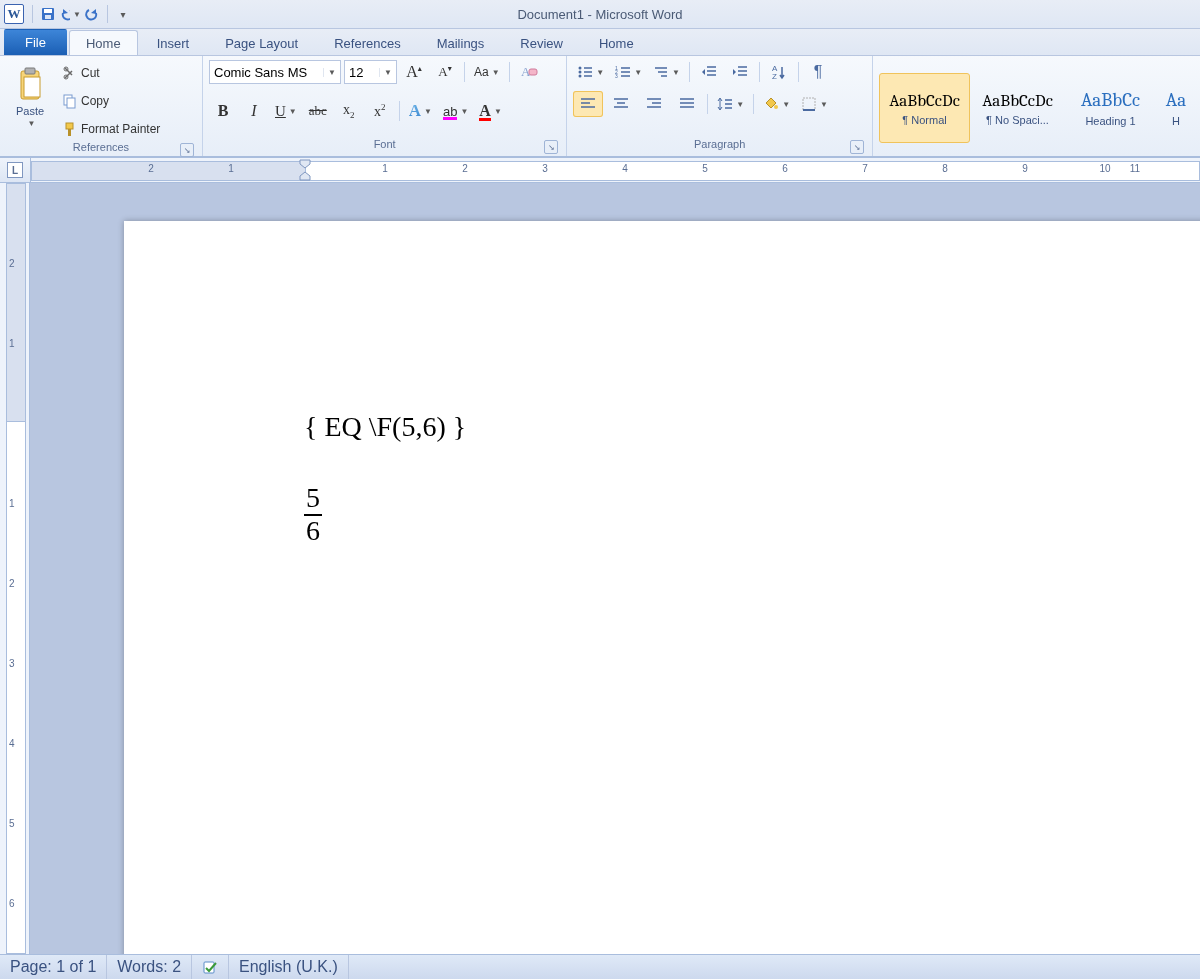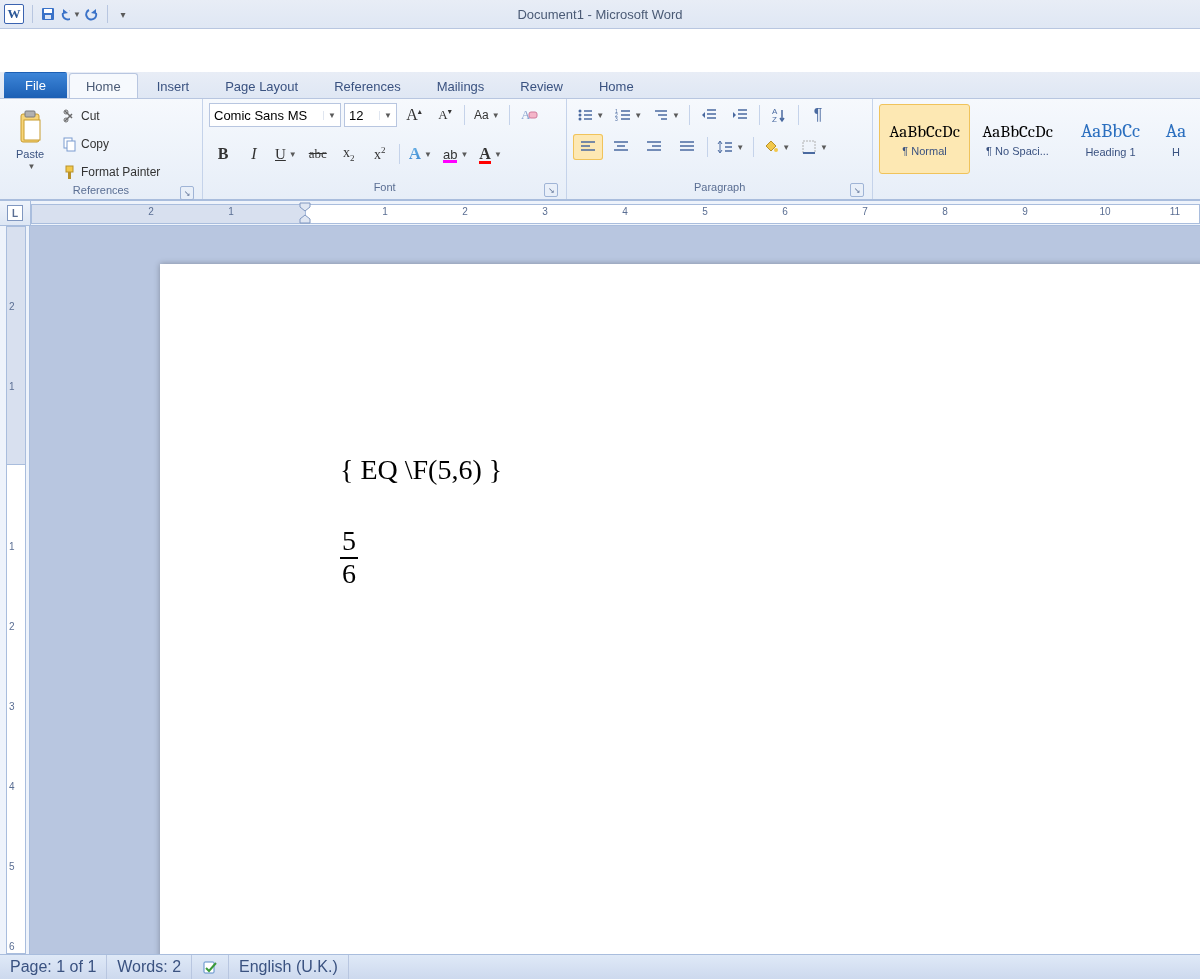--- a/index.html
+++ b/index.html
@@ -5,21 +5,21 @@
   html,body{margin:0;padding:0;font-family:"Segoe UI",Tahoma,sans-serif;font-size:12px;color:#333;background:#fff;overflow:hidden;}
   .app{width:1200px;height:979px;position:relative;display:flex;flex-direction:column;background:#fff;}
   
   .titlebar{height:28px;background:linear-gradient(#e8edf6,#dfe7f4);display:flex;align-items:center;padding:0 4px;border-bottom:1px solid #b8c6e0;position:relative;}
   .app-icon{width:18px;height:18px;border:1px solid #3a63b0;background:#fff;color:#2b5797;font-family:"Times New Roman",serif;font-weight:bold;font-size:13px;display:flex;align-items:center;justify-content:center;border-radius:2px;margin-right:4px;}
   .qat-sep{width:1px;height:18px;background:#b8c6e0;margin:0 4px;}
   .qat-btn{width:22px;height:22px;display:flex;align-items:center;justify-content:center;border-radius:2px;cursor:default;}
   .title-text{position:absolute;left:0;right:0;text-align:center;pointer-events:none;font-size:13px;color:#4a5a75;}
   .dd{font-size:8px;color:#5a5a5a;margin-left:3px;}
   
-  .tabrow{height:26px;background:linear-gradient(#e8edf6,#dfe7f4);display:flex;align-items:center;padding-left:4px;border-bottom:1px solid #b8c6e0;margin-top:43px;}
+  .tabrow{height:26px;background:linear-gradient(#e8edf6,#dfe7f4);display:flex;align-items:center;padding-left:4px;border-bottom:1px solid #b8c6e0;}
   .tab{padding:5px 16px 4px;font-size:13px;color:#3a5280;cursor:default;border:1px solid transparent;border-bottom:none;margin-right:2px;}
   .tab.file{background:linear-gradient(#3d85d8,#1b5fb4);color:#fff;border-radius:2px 2px 0 0;padding:5px 20px;}
   .tab.active{background:#f6f9fd;border-color:#b8c6e0;border-top-left-radius:3px;border-top-right-radius:3px;color:#4a5a75;}
   
   .ribbon{height:100px;background:linear-gradient(#f6f9fd,#e7eef8);border-bottom:2px solid #a9bddd;display:flex;}
   .group{border-right:1px solid #c5d3ea;display:flex;flex-direction:column;padding:3px 6px 0;}
   .group-body{flex:1;display:flex;align-items:flex-start;gap:4px;}
   .group-label{height:18px;text-align:center;font-size:11px;color:#5a6e93;position:relative;}
   .group-label .launcher{position:absolute;right:2px;top:2px;width:12px;height:12px;border:1px solid #9fb4d6;border-radius:2px;display:flex;align-items:center;justify-content:center;font-size:8px;color:#5a6e93;cursor:default;}
   .vstack{display:flex;flex-direction:column;gap:2px;}
@@ -34,38 +34,38 @@
   .font-bold{font-family:"Times New Roman",serif;font-weight:bold;font-size:16px;}
   .font-italic{font-family:"Times New Roman",serif;font-style:italic;font-size:16px;}
   .font-u{font-family:"Times New Roman",serif;font-size:15px;text-decoration:underline;}
   .font-strike{font-family:"Times New Roman",serif;font-size:13px;text-decoration:line-through;}
   .sup-sub{font-family:Liberation Serif, serif;font-size:14px;}
   .sup-sub sub,.sup-sub sup{font-size:9px;}
   .icon-stack{position:relative;display:inline-block;}
   .underline-color{position:absolute;left:0;right:0;bottom:-1px;height:3px;}
   .align-btn{width:22px;}
   .align-btn.active{background:#fde8b3;box-shadow:inset 0 0 0 1px #f0c35b;}
-  .style-item{width:85px;height:62px;border:1px solid transparent;border-radius:3px;display:flex;flex-direction:column;align-items:center;justify-content:center;gap:4px;cursor:default;padding:3px 2px;margin:2px 0;}
+  .style-item{width:85px;height:62px;border:1px solid transparent;border-radius:3px;display:flex;flex-direction:column;align-items:center;justify-content:center;gap:4px;cursor:default;padding:3px 2px;margin:14px 0;}
   .style-item.active{background:#fde8b3;border-color:#f0c35b;}
   .style-prev{font-family:"Cambria","Times New Roman",serif;font-size:17px;}
   .style-name{font-size:11px;color:#3a5280;width:100%;text-align:center;white-space:nowrap;overflow:hidden;text-overflow:ellipsis;}
   
   .workspace{flex:1;display:flex;background:#b8c6e0;position:relative;}
   .tab-indicator{width:30px;background:linear-gradient(#eef3fb,#dde6f4);border-right:1px solid #a9bddd;border-bottom:1px solid #a9bddd;height:24px;display:flex;align-items:center;justify-content:center;}
   .tab-L{border:1px solid #8097c0;width:14px;height:14px;font-size:10px;font-weight:bold;color:#5a6e93;display:flex;align-items:center;justify-content:center;background:#fff;}
   .ruler-h{height:24px;background:linear-gradient(#eef3fb,#eef3fb);border-bottom:1px solid #a9bddd;position:relative;overflow:hidden;flex:1;}
   .ruler-h-inner{position:absolute;top:3px;left:0;right:0;height:18px;background:#fff;border:1px solid #a9bddd;}
   .ruler-h-margin{position:absolute;top:3px;height:18px;background:#d8e0ef;border:1px solid #a9bddd;}
   .ruler-num{position:absolute;top:5px;font-size:10px;color:#5a6e93;transform:translateX(-50%);}
   .left-col{width:30px;display:flex;flex-direction:column;}
   .ruler-v{flex:1;background:#eef3fb;border-right:1px solid #a9bddd;position:relative;overflow:hidden;}
   .ruler-v-inner{position:absolute;left:6px;top:0;bottom:0;width:18px;background:#fff;border:1px solid #a9bddd;}
   .ruler-v-margin{position:absolute;left:6px;width:18px;background:#d8e0ef;border:1px solid #a9bddd;}
   .ruler-v-num{position:absolute;left:9px;font-size:10px;color:#5a6e93;transform:translateY(-50%) rotate(0deg);}
-  .doc-area{flex:1;position:relative;overflow:hidden;background:#b8c6e0;margin-left:36px;}
+  .doc-area{flex:1;position:relative;overflow:hidden;background:#b8c6e0;}
   .page{position:absolute;left:94px;top:38px;width:1200px;height:1000px;background:#fff;box-shadow:0 0 6px rgba(0,0,0,0.3);}
   .page-content{position:absolute;left:180px;top:190px;font-family:"Comic Sans MS","Comic Sans",cursive;font-size:28px;color:#000;}
   .frac{display:inline-block;text-align:center;margin-top:40px;font-family:"Comic Sans MS",cursive;font-size:28px;}
   .frac .num{display:block;border-bottom:2px solid #000;padding:0 2px;line-height:1.1;}
   .frac .den{display:block;padding:0 2px;line-height:1.1;}
   
   .statusbar{height:24px;background:linear-gradient(#dfe9f7,#cdd9ee);border-top:1px solid #a9bddd;display:flex;align-items:center;font-size:16px;color:#3a5280;}
   .status-seg{padding:0 10px;height:100%;display:flex;align-items:center;border-right:1px solid #b8c6e0;gap:5px;}
   svg{display:block;}
 </style>
@@ -398,21 +398,21 @@
       <span class="ruler-num" style="left:354px;">1</span>
       <span class="ruler-num" style="left:434px;">2</span>
       <span class="ruler-num" style="left:514px;">3</span>
       <span class="ruler-num" style="left:594px;">4</span>
       <span class="ruler-num" style="left:674px;">5</span>
       <span class="ruler-num" style="left:754px;">6</span>
       <span class="ruler-num" style="left:834px;">7</span>
       <span class="ruler-num" style="left:914px;">8</span>
       <span class="ruler-num" style="left:994px;">9</span>
       <span class="ruler-num" style="left:1074px;">10</span>
-      <span class="ruler-num" style="left:1144px;">11</span>
+      <span class="ruler-num" style="left:1104px;">11</span>
     </div>
   </div>
 
   <div class="workspace">
     <div class="left-col">
       <div class="ruler-v">
         <div class="ruler-v-margin" style="top:0;height:238px;"></div>
         <div class="ruler-v-inner" style="top:238px;bottom:0;"></div>
         <span class="ruler-v-num" style="top:80px;">2</span>
         <span class="ruler-v-num" style="top:160px;">1</span>

